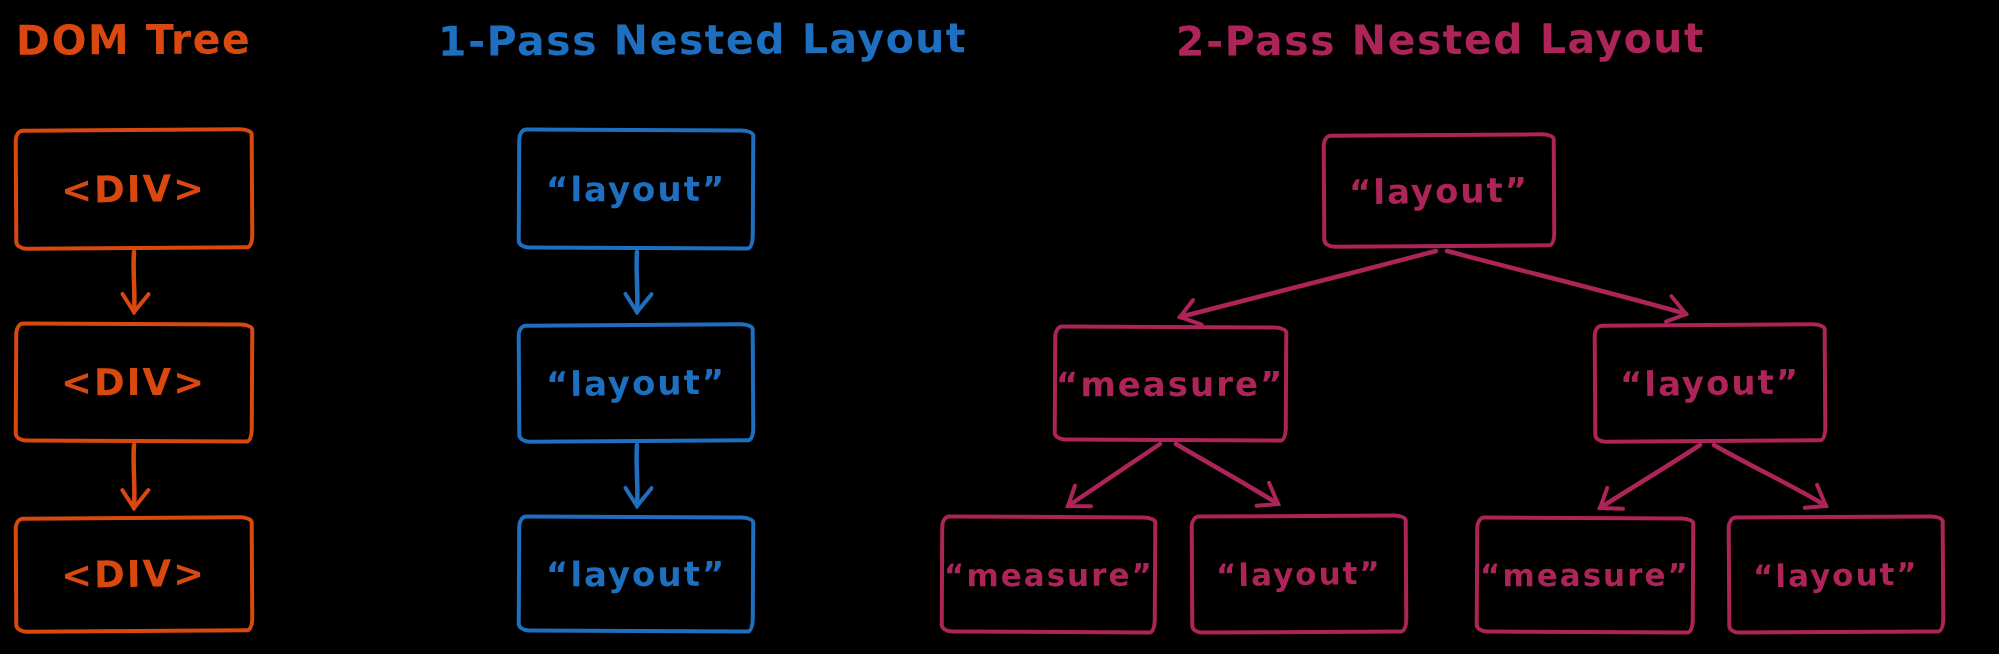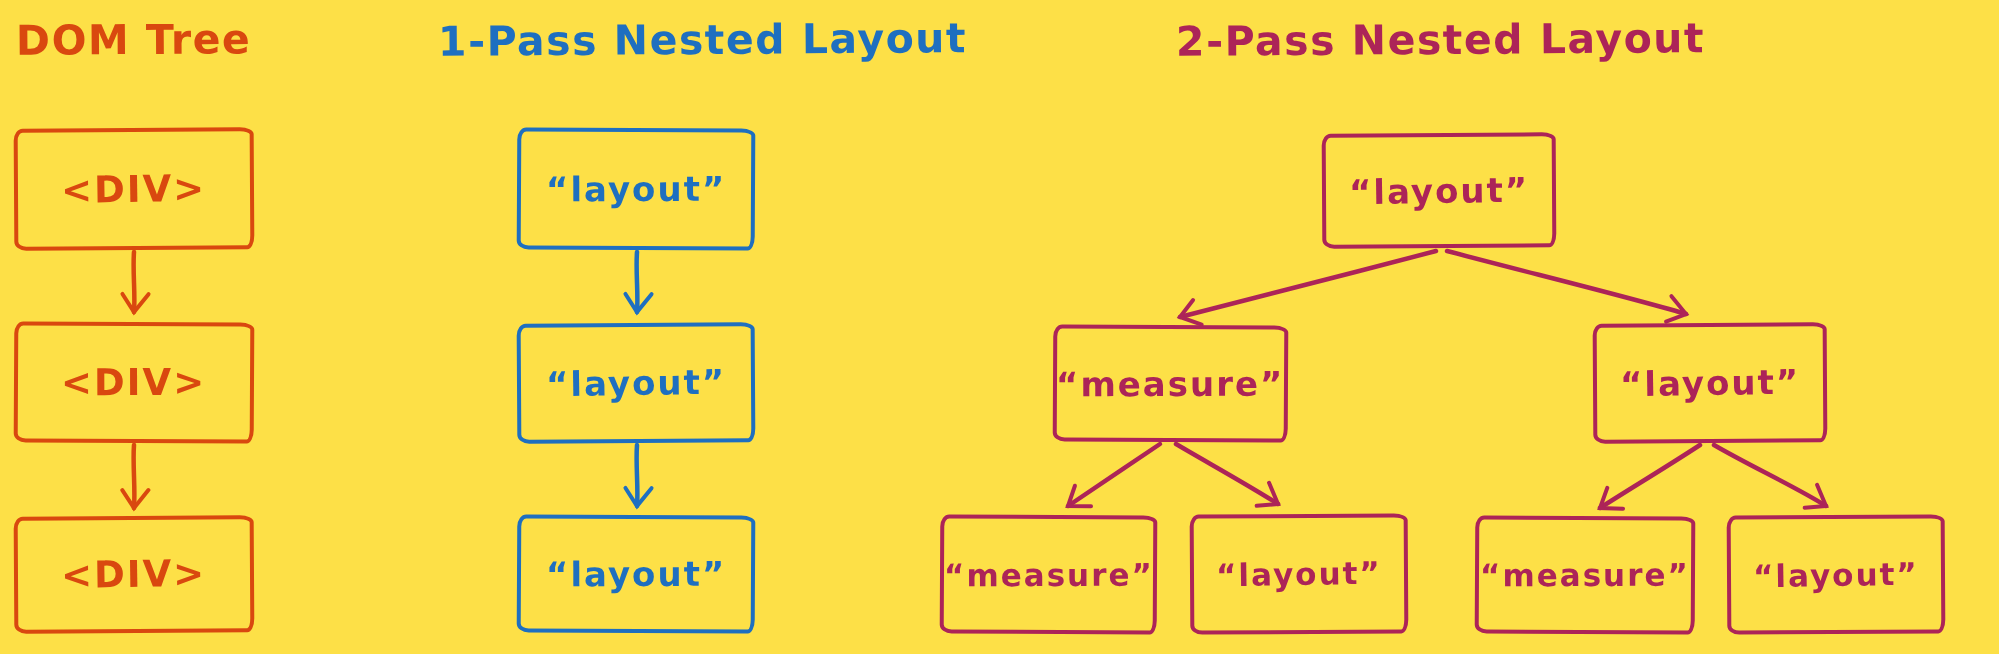--- a/index.html
+++ b/index.html
@@ -4,21 +4,21 @@
 <style>
   html, body { margin: 0; padding: 0; }
   body {
     font-family: "DejaVu Sans", "Liberation Sans", sans-serif;
     background: #48714c;
   }
   .canvas {
     position: relative;
     width: 1999px;
     height: 654px;
-    background: #fde047;
+    background: #000000;
     overflow: hidden;
   }
   .arrows-layer {
     position: absolute;
     left: 0; top: 0;
     width: 1999px; height: 654px;
     pointer-events: none;
   }
   .title {
     position: absolute;

